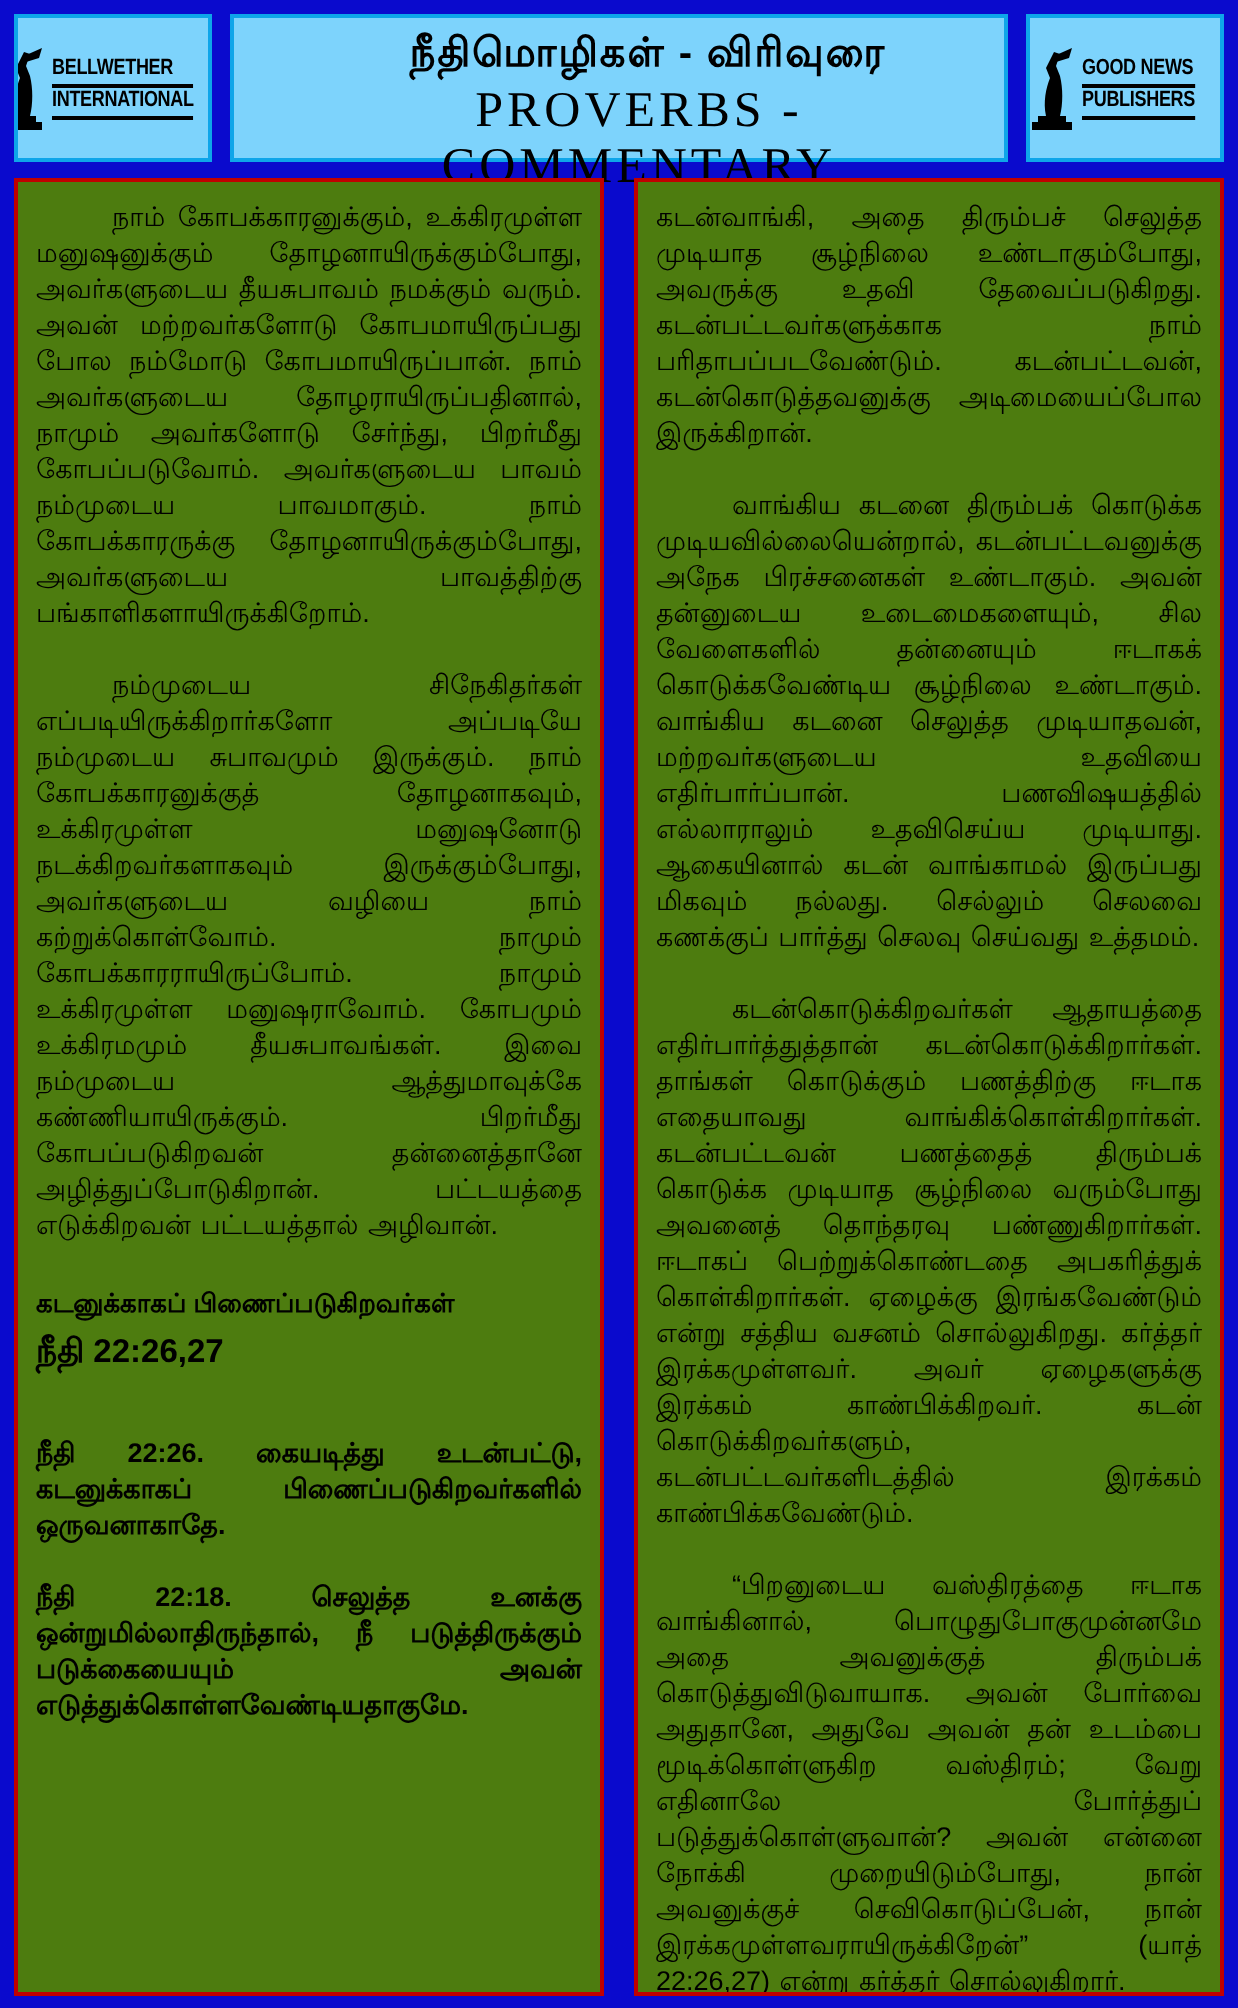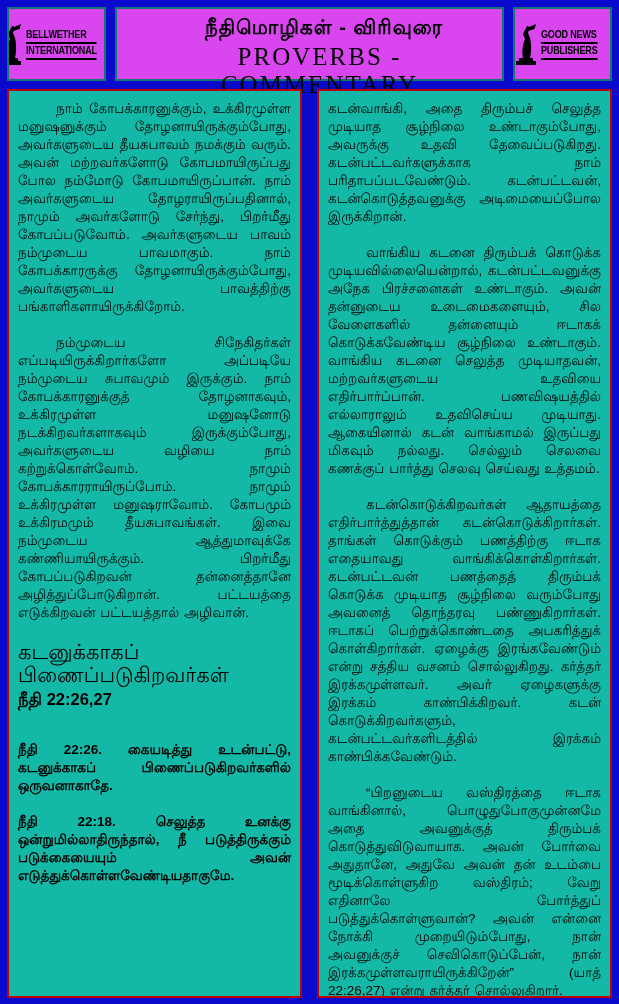--- a/index.html
+++ b/index.html
@@ -6,22 +6,22 @@
   html,body { width:619px; height:1004px; }
   body {
     background:#0a0acd;
     padding:7px;
     font-family:"Liberation Sans","DejaVu Sans",sans-serif;
     color:#000;
     overflow:hidden;
   }
   .header { display:flex; gap:9px; height:74px; margin-bottom:8px; }
   .box {
-    background:#d946ef;
-    border:2px solid #0f766e;
+    background:#7dd3fc;
+    border:2px solid #0ea5e9;
   }
   .logo-box {
     width:99px;
     display:flex;
     align-items:center;
     justify-content:center;
     gap:2px;
     overflow:hidden;
     padding:2px 1px;
   }
@@ -43,37 +43,37 @@
   .english-title {
     font-family:"Liberation Serif","DejaVu Serif",serif;
     font-size:25px;
     letter-spacing:2px;
     margin-top:2px;
     padding-left:20px;
   }
   .main { display:flex; gap:15px; height:909px; }
   .column {
     flex:1;
-    background:#14b8a6;
+    background:#4d7c0f;
     border:2px solid #c00000;
     padding:9px 9px 0 9px;
     overflow:hidden;
   }
   p.body-text {
     font-size:13.5px;
     line-height:18px;
     text-align:justify;
     margin-bottom:18px;
     word-spacing:1px;
   }
   .indent { text-indent:38px; }
   .bold { font-weight:bold; }
   .section-heading {
-    font-size:21px;
-    font-weight:normal;
+    font-size:13px;
+    font-weight:bold;
     line-height:23px;
     margin:14px 0 2px 0;
   }
   .section-ref {
     font-size:16.5px;
     font-weight:bold;
     line-height:23px;
     margin-bottom:30px;
   }
   .statue-icon-svg { flex:0 0 auto; }

